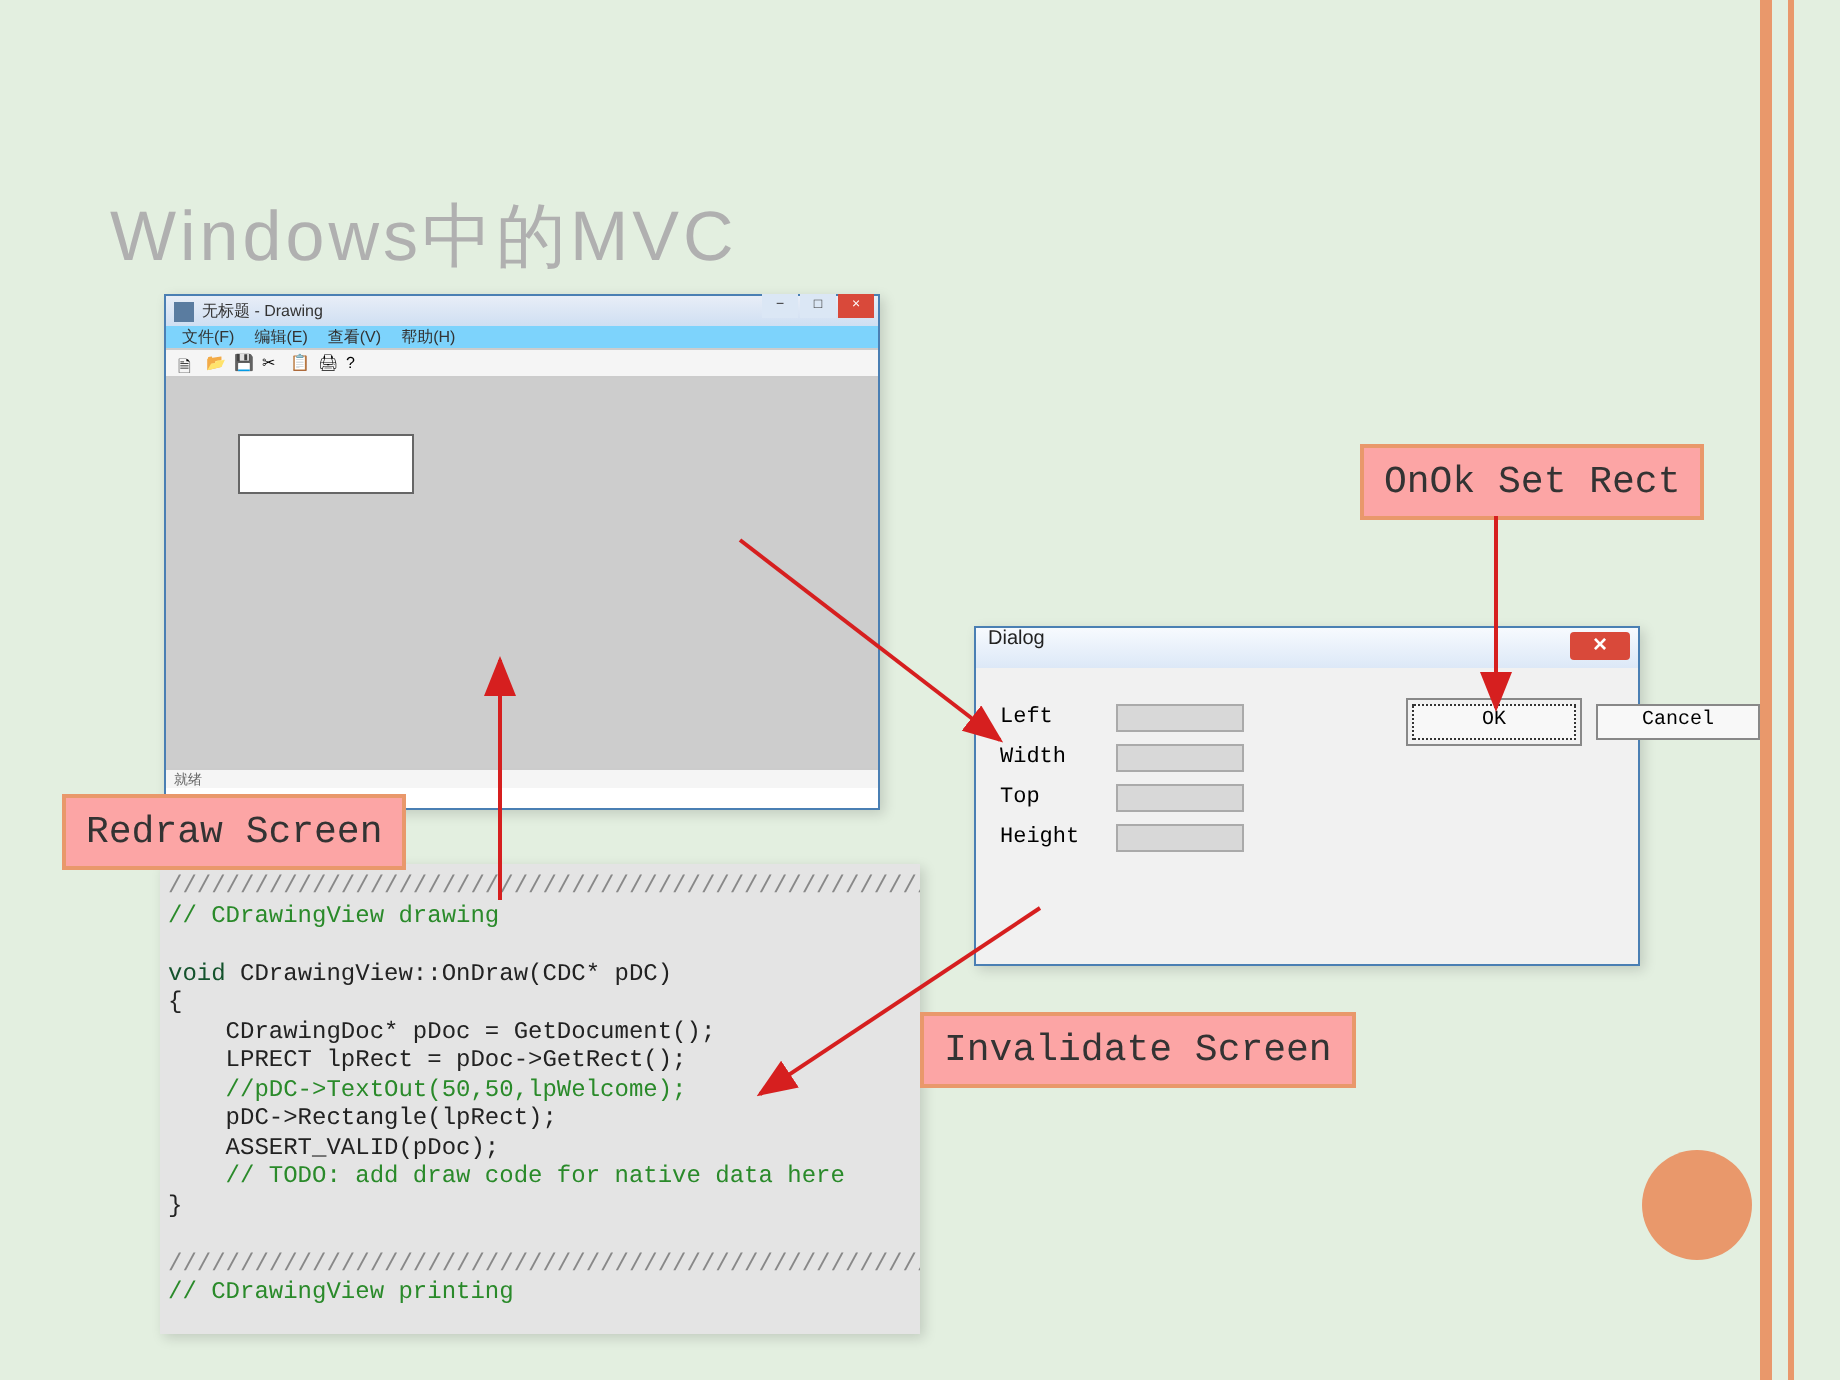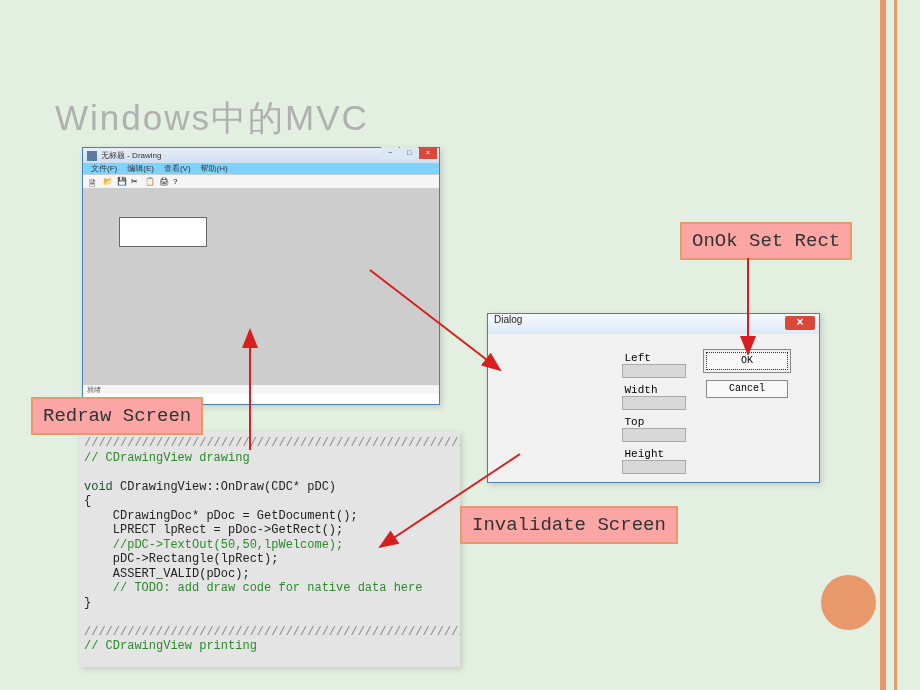--- a/index.html
+++ b/index.html
@@ -167,24 +167,24 @@
       height: 14px;
       background: #d9493a;
       color: #fff;
       border-radius: 2px;
       text-align: center;
       font-size: 12px;
       font-weight: bold;
       line-height: 12px;
     }
     .dlg-body { padding: 18px 12px; position: relative; }
-    .dlg-row { display: flex; align-items: center; margin-bottom: 6px; font-size: 11px; flex-direction: column; }
+    .dlg-row { display: flex; align-items: center; margin-bottom: 6px; font-size: 11px; }
     .dlg-row label { width: 52px; text-align: left; margin-right: 6px; font-family: "Courier New", monospace; }
     .dlg-row .field { width: 64px; height: 14px; background: #d8d8d8; border: 1px solid #aaa; }
-    .dlg-btns { position: absolute; left: 218px; top: 18px; display: flex; flex-direction: column; gap: 10px; }
+    .dlg-btns { position: absolute; left: 218px; top: 18px; display: flex; flex-direction: row; gap: 10px; }
     .dlg-btn { width: 82px; height: 18px; background: #f8f8f8; border: 1px solid #888; font-size: 10px; font-family: "Courier New", monospace; text-align: center; line-height: 16px; }
     .dlg-btn.ok { border: 1px dotted #333; outline: 1px solid #888; outline-offset: 2px; }
 
     
     .callout {
       position: absolute;
       border: 2px solid #e9986b;
       background: #fca5a5;
       padding: 6px 10px;
       font-size: 19px;

